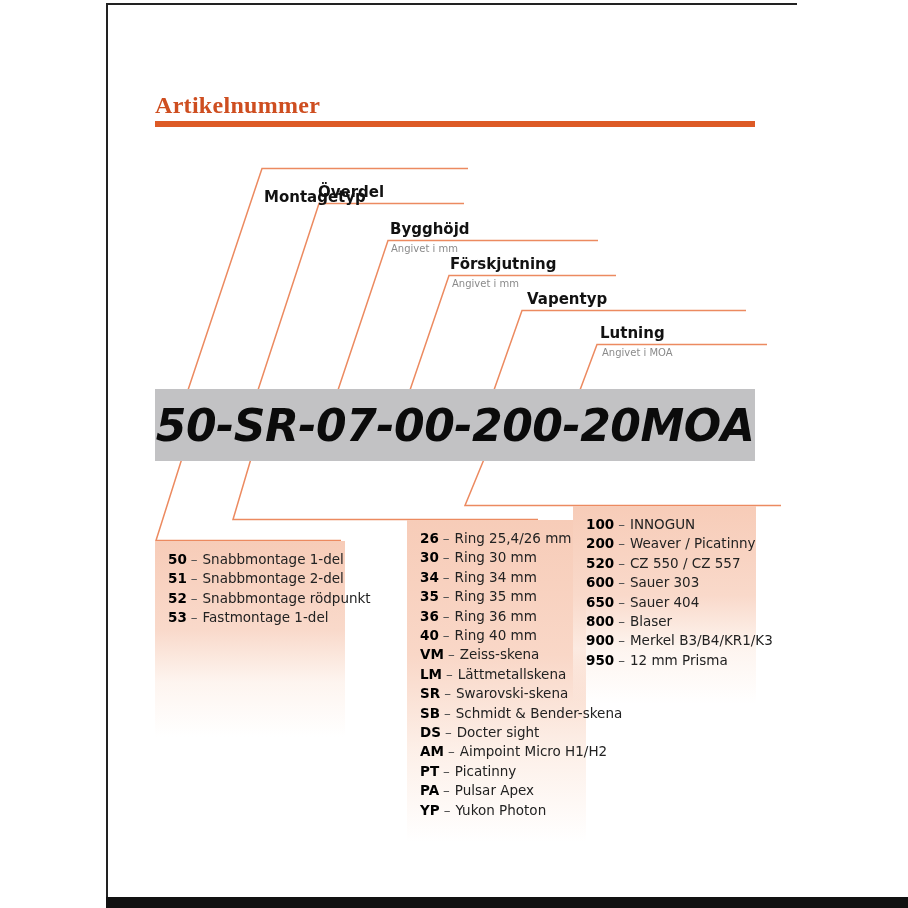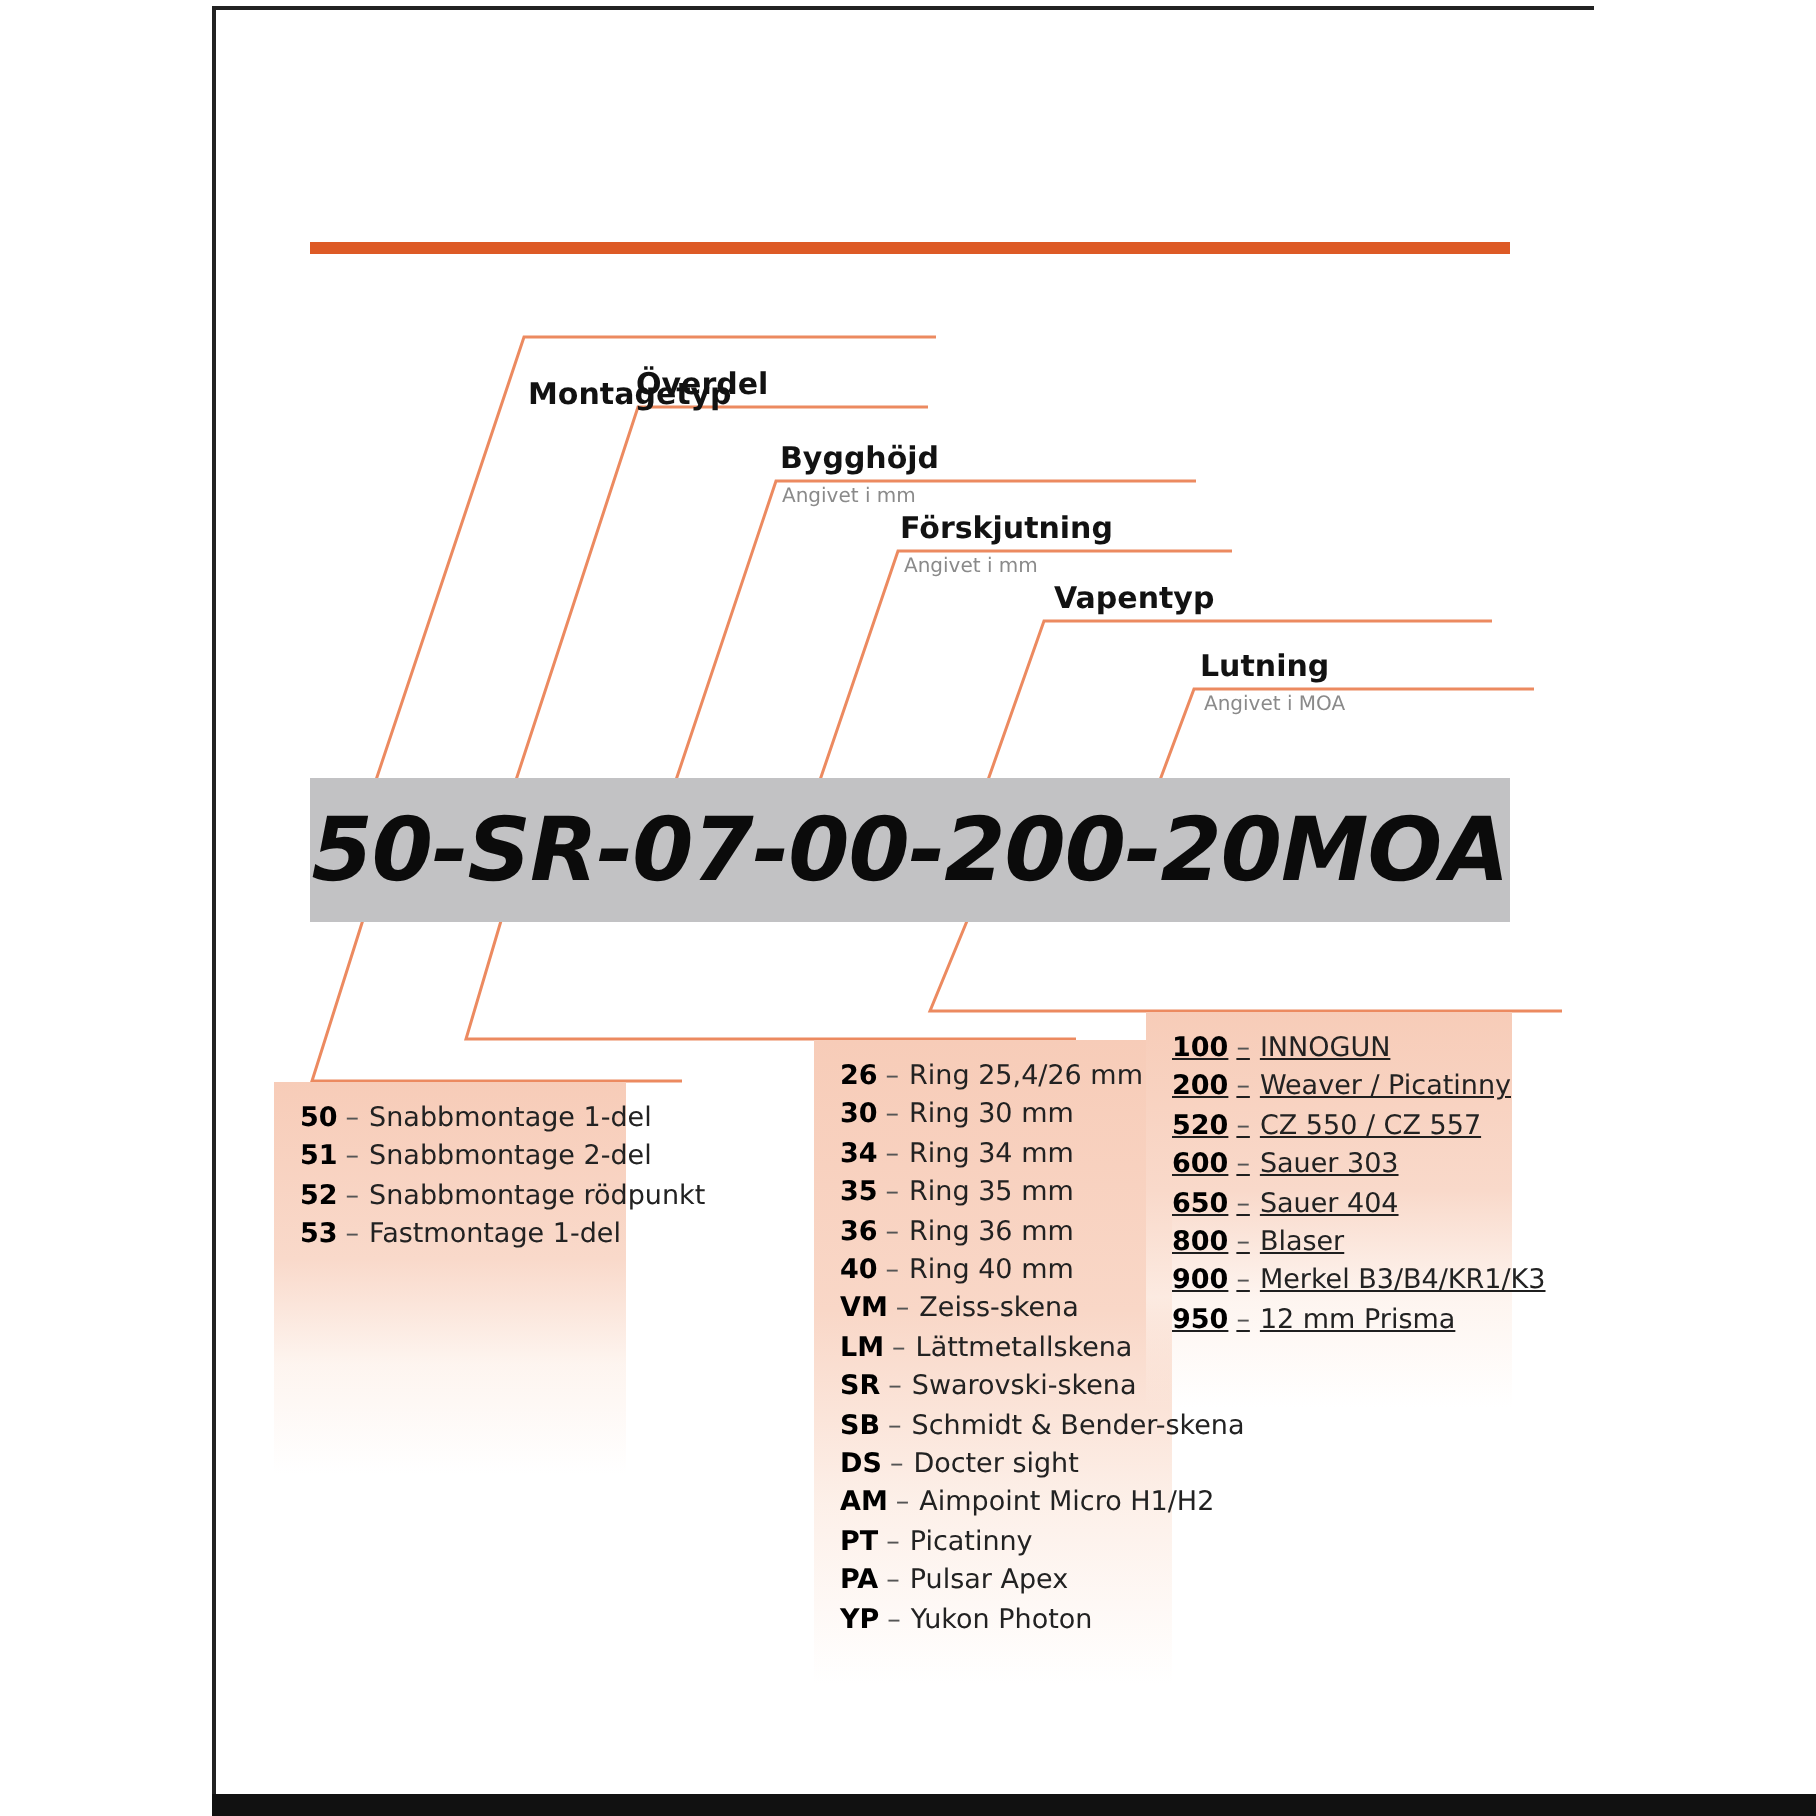--- a/index.html
+++ b/index.html
@@ -33,40 +33,41 @@
     position:absolute;left:155px;top:389px;width:600px;height:72px;background:#c2c2c4;
     display:flex;align-items:center;justify-content:center;
   }
   .band-text{
     font-size:44px;font-weight:bold;font-style:italic;color:#0b0b0b;
     letter-spacing:-0.5px;white-space:nowrap;
   }
 
   
   .lbox{position:absolute;box-sizing:border-box;padding:9px 0 0 13px;}
-  .lbox.b0{left:137px;top:541px;width:176px;height:196px;
+  .lbox.b0{left:155px;top:541px;width:190px;height:196px;
     background:linear-gradient(180deg,#f7ccb8 0%,#f9d9ca 45%,rgba(253,241,234,.75) 72%,rgba(255,255,255,0) 100%);}
   .lbox.b1{left:359px;top:520px;width:179px;height:322px;
     background:linear-gradient(180deg,#f7ccb8 0%,#f9d7c7 42%,rgba(252,236,227,.8) 72%,rgba(255,255,255,0) 100%);margin-left:48px;}
   .lbox.b2{left:573px;top:506px;width:183px;height:198px;
-    background:linear-gradient(180deg,#f7ccb8 0%,#f9d9ca 45%,rgba(253,241,234,.75) 72%,rgba(255,255,255,0) 100%);text-decoration:underline;}
+    background:linear-gradient(180deg,#f7ccb8 0%,#f9d9ca 45%,rgba(253,241,234,.75) 72%,rgba(255,255,255,0) 100%);}
   .lrow{font-size:13.5px;line-height:19.4px;white-space:nowrap;color:#2a2a2a;}
   .lrow .code{font-weight:bold;color:#000;}
   .lrow .sep{color:#555;margin:0 5px 0 4px;}
   .lrow .desc{color:#222;}
 </style>
 </head>
 <body>
 
 <div id="stage">
 
   <div class="frame-left"></div>
   <div class="frame-top"></div>
   <div class="frame-bottom"></div>
 
+  <div class="title">Artikelnummer</div>
   <div class="title-rule"></div>
 
   <svg class="leads" width="908" height="908">
 
     <polyline class="lead" points="468,168.5 262,168.5 188,390"></polyline>
     <polyline class="lead" points="464,203.5 319,203.5 258,390"></polyline>
     <polyline class="lead" points="598,240.5 388,240.5 338,390"></polyline>
     <polyline class="lead" points="616,275.5 449,275.5 410,390"></polyline>
     <polyline class="lead" points="746,310.5 522,310.5 494,390"></polyline>
     <polyline class="lead" points="767,344.5 597,344.5 580,390"></polyline>

